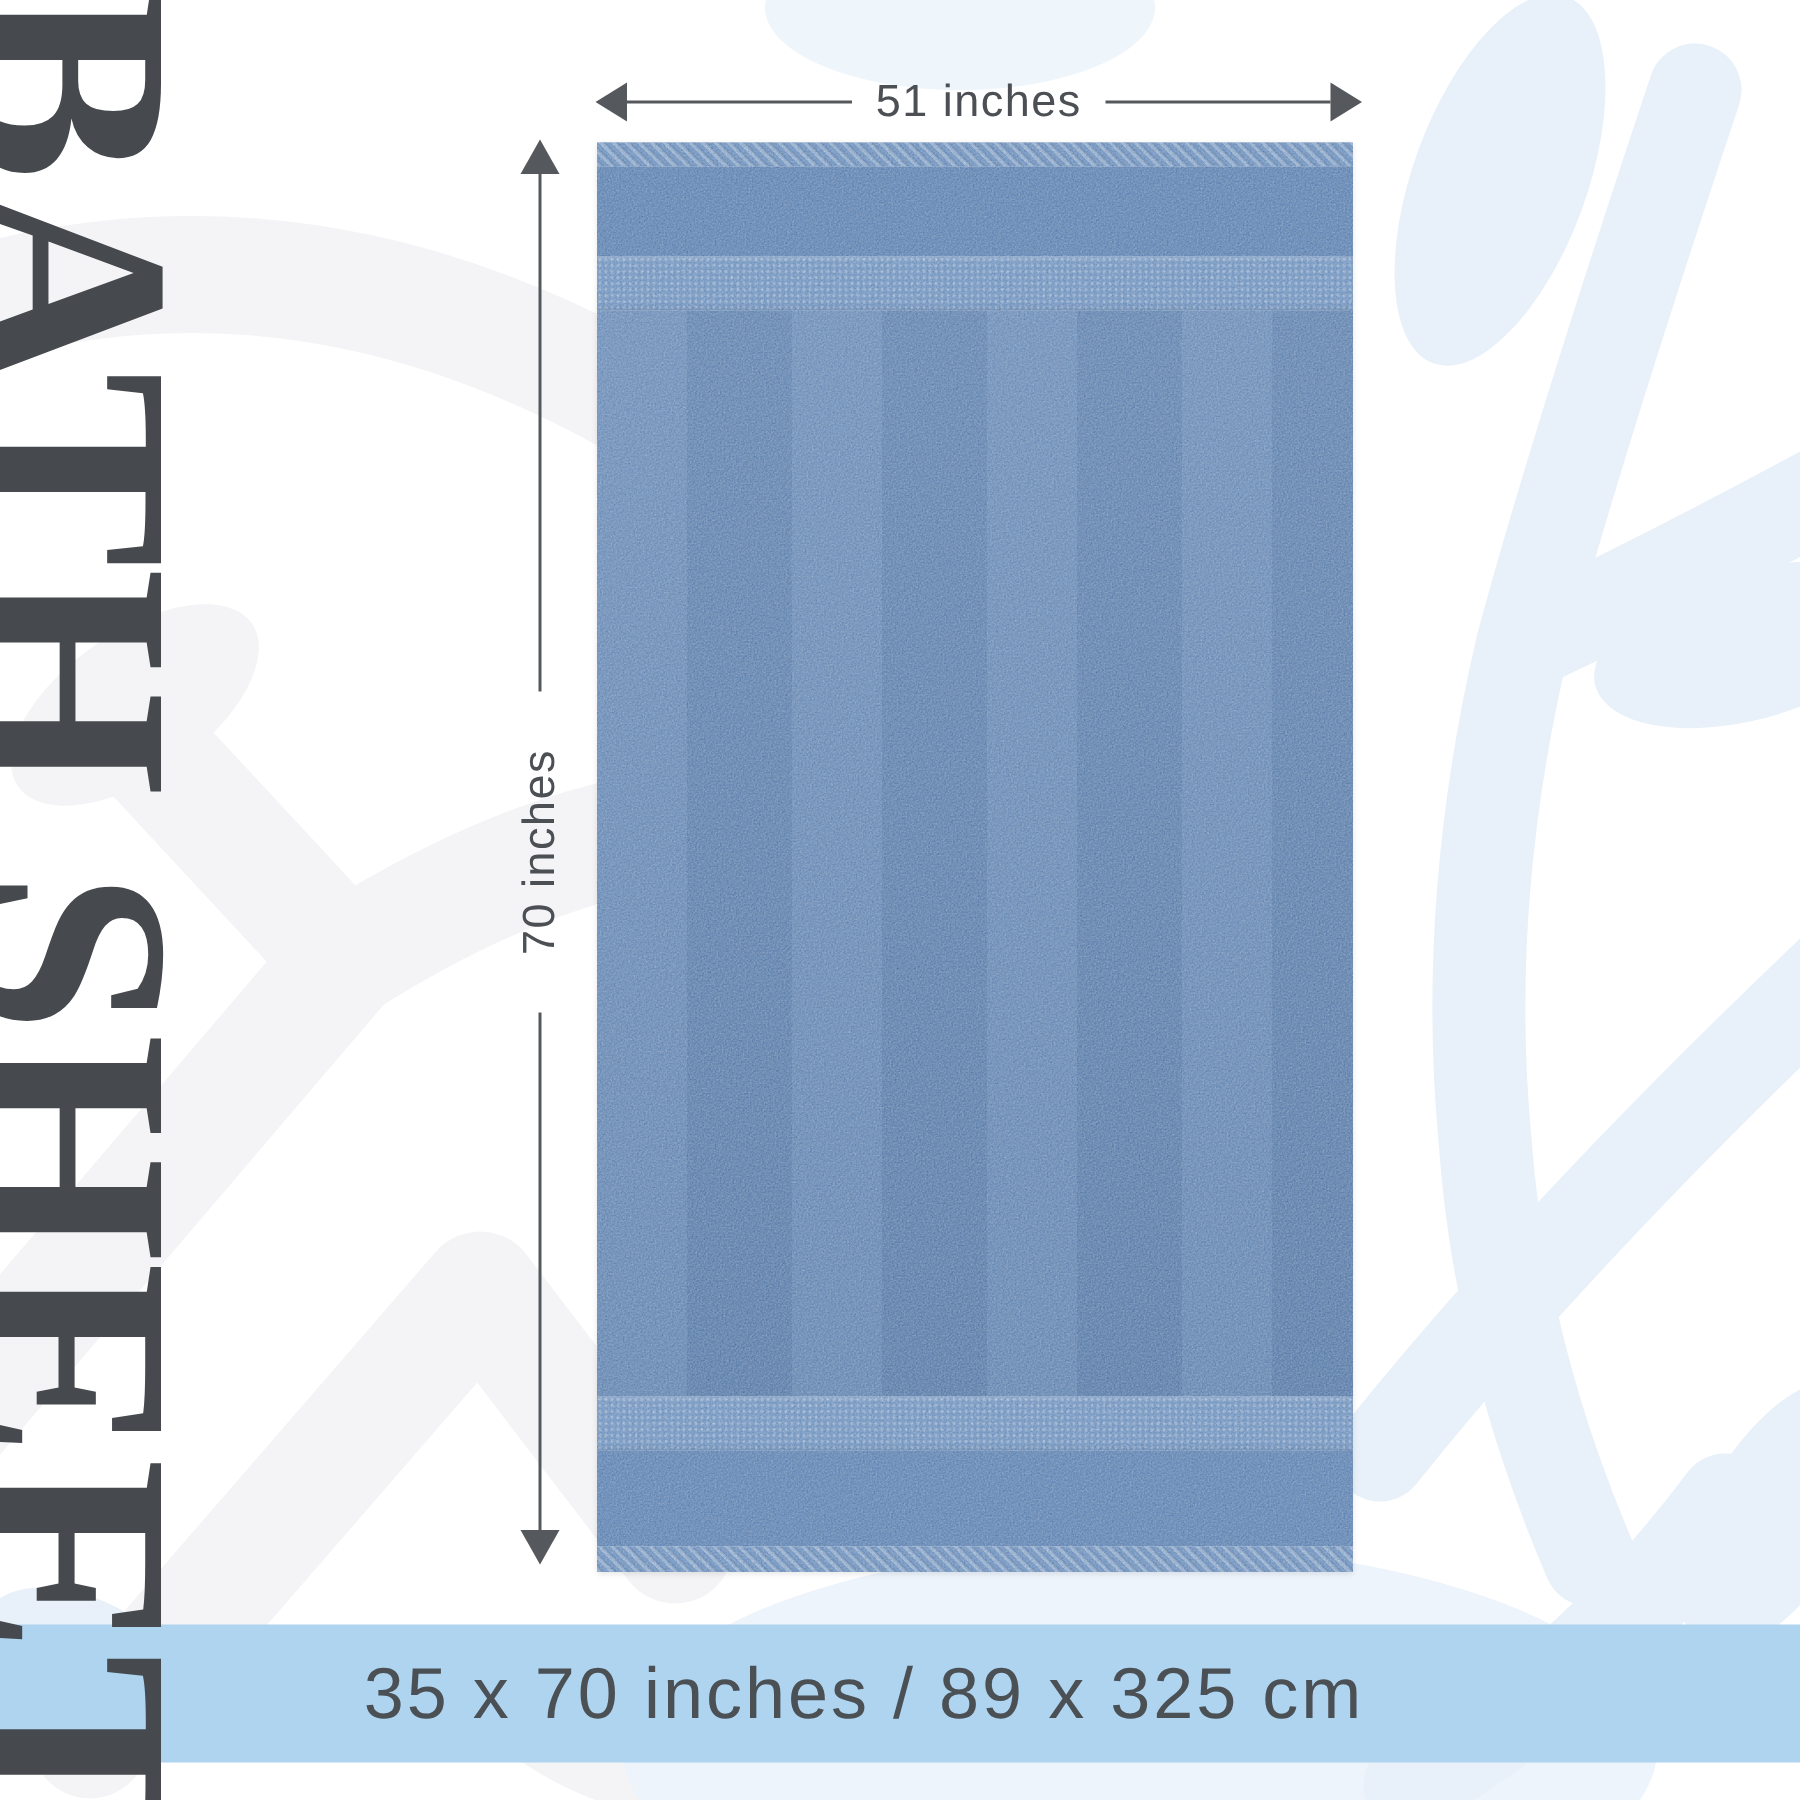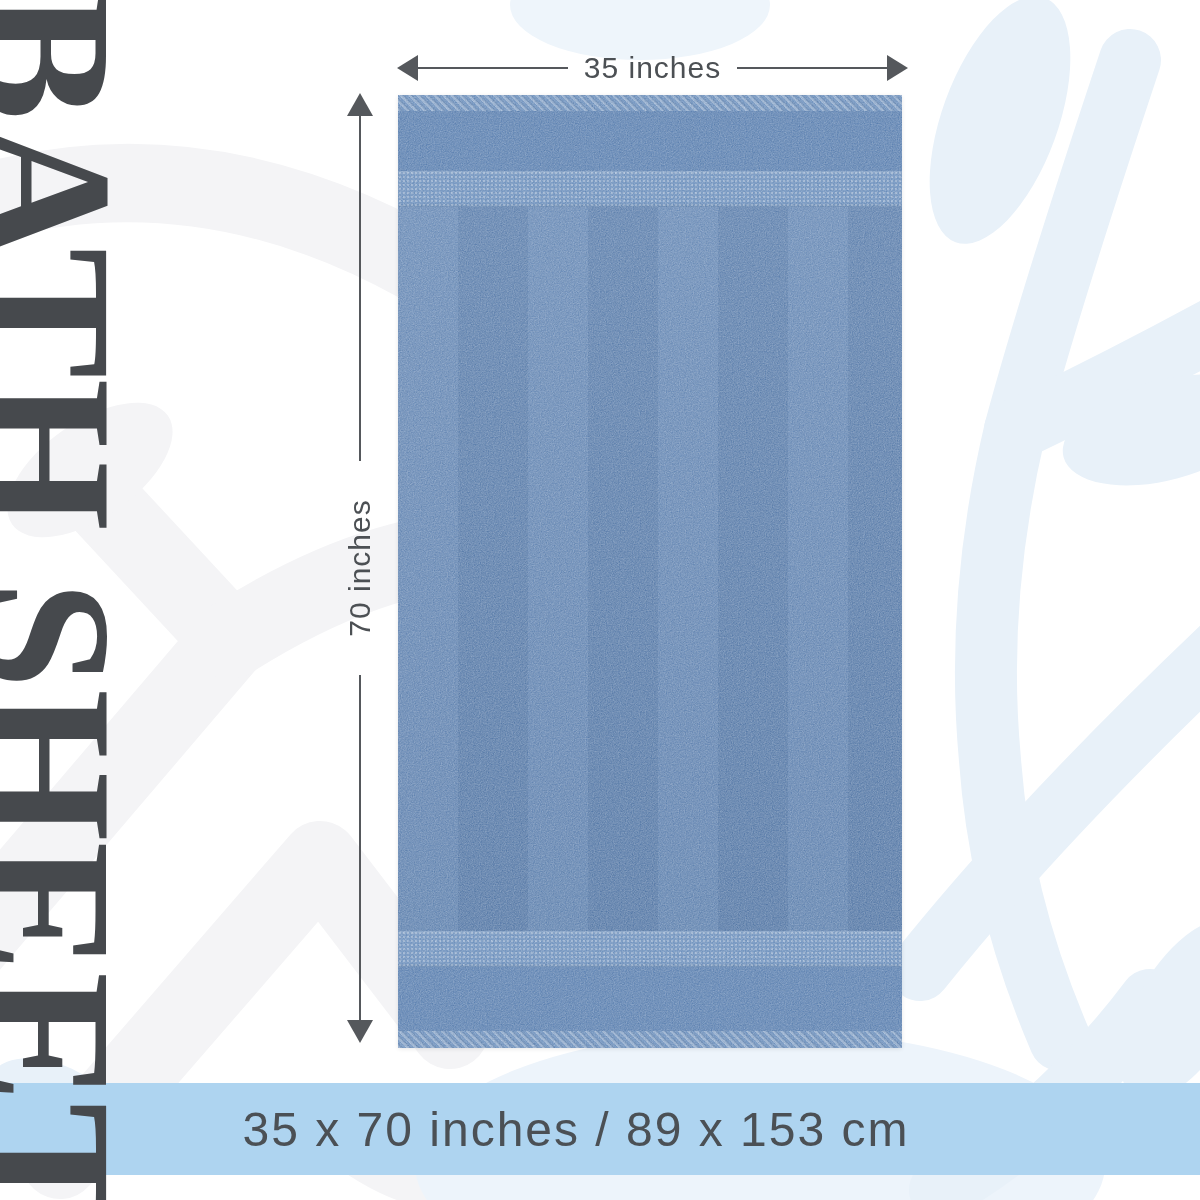--- a/index.html
+++ b/index.html
@@ -116,21 +116,21 @@
       <ellipse cx="1185" cy="1010" rx="100" ry="48" transform="rotate(-60 1185 1010)"></ellipse>
       <ellipse cx="55" cy="1105" rx="70" ry="40" transform="rotate(25 55 1105)"></ellipse>
     </g>
   </svg>
 
   <div class="bath-title">BATH SHEET</div>
 
   <div class="dim-h">
     <div class="ah ah-left"></div>
     <div class="line"></div>
-    <div class="dim-label">35 inches</div>
+    <div class="dim-label">51 inches</div>
     <div class="line"></div>
     <div class="ah ah-right"></div>
   </div>
 
   <div class="dim-v">
     <div class="ah ah-up"></div>
     <div class="line"></div>
     <div class="label-box">
       <div class="dim-label">70 inches</div>
     </div>
@@ -157,16 +157,16 @@
           <feTurbulence type="fractalNoise" baseFrequency="0.8" numOctaves="3" stitchTiles="stitch" seed="7"></feTurbulence>
           <feColorMatrix type="matrix" values="0 0 0 0 0.08  0 0 0 0 0.16  0 0 0 0 0.30  0.9 0.9 0.9 0 -0.8"></feColorMatrix>
         </filter>
       </defs>
       <rect width="100%" height="100%" filter="url(#grainLight)" opacity="0.30"></rect>
       <rect width="100%" height="100%" filter="url(#grainDark)" opacity="0.26"></rect>
     </svg>
   </div>
 
   <div class="size-banner">
-    <div class="banner-text">35 x 70 inches / 89 x 153 cm</div>
+    <div class="banner-text">35 x 70 inches / 89 x 325 cm</div>
   </div>
 
 </div>
 
 </body></html>

